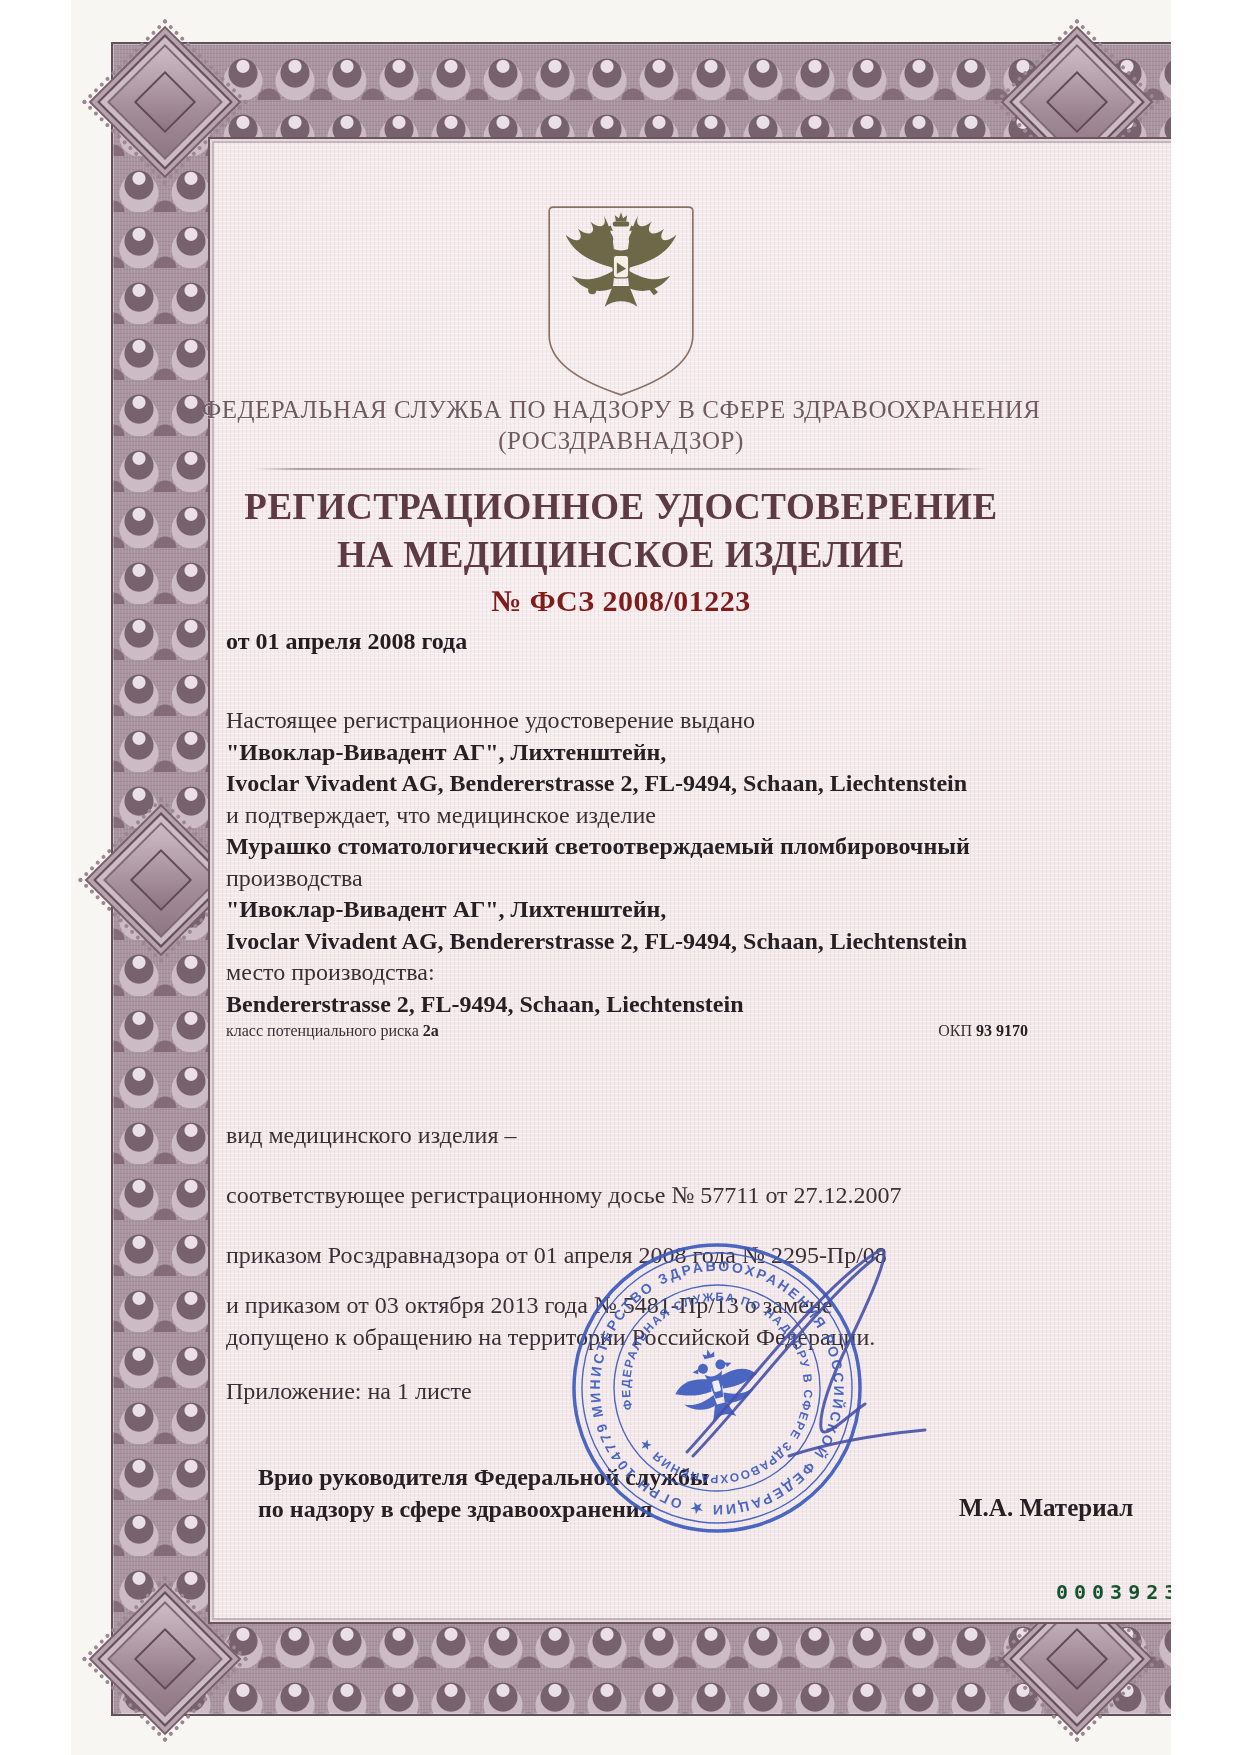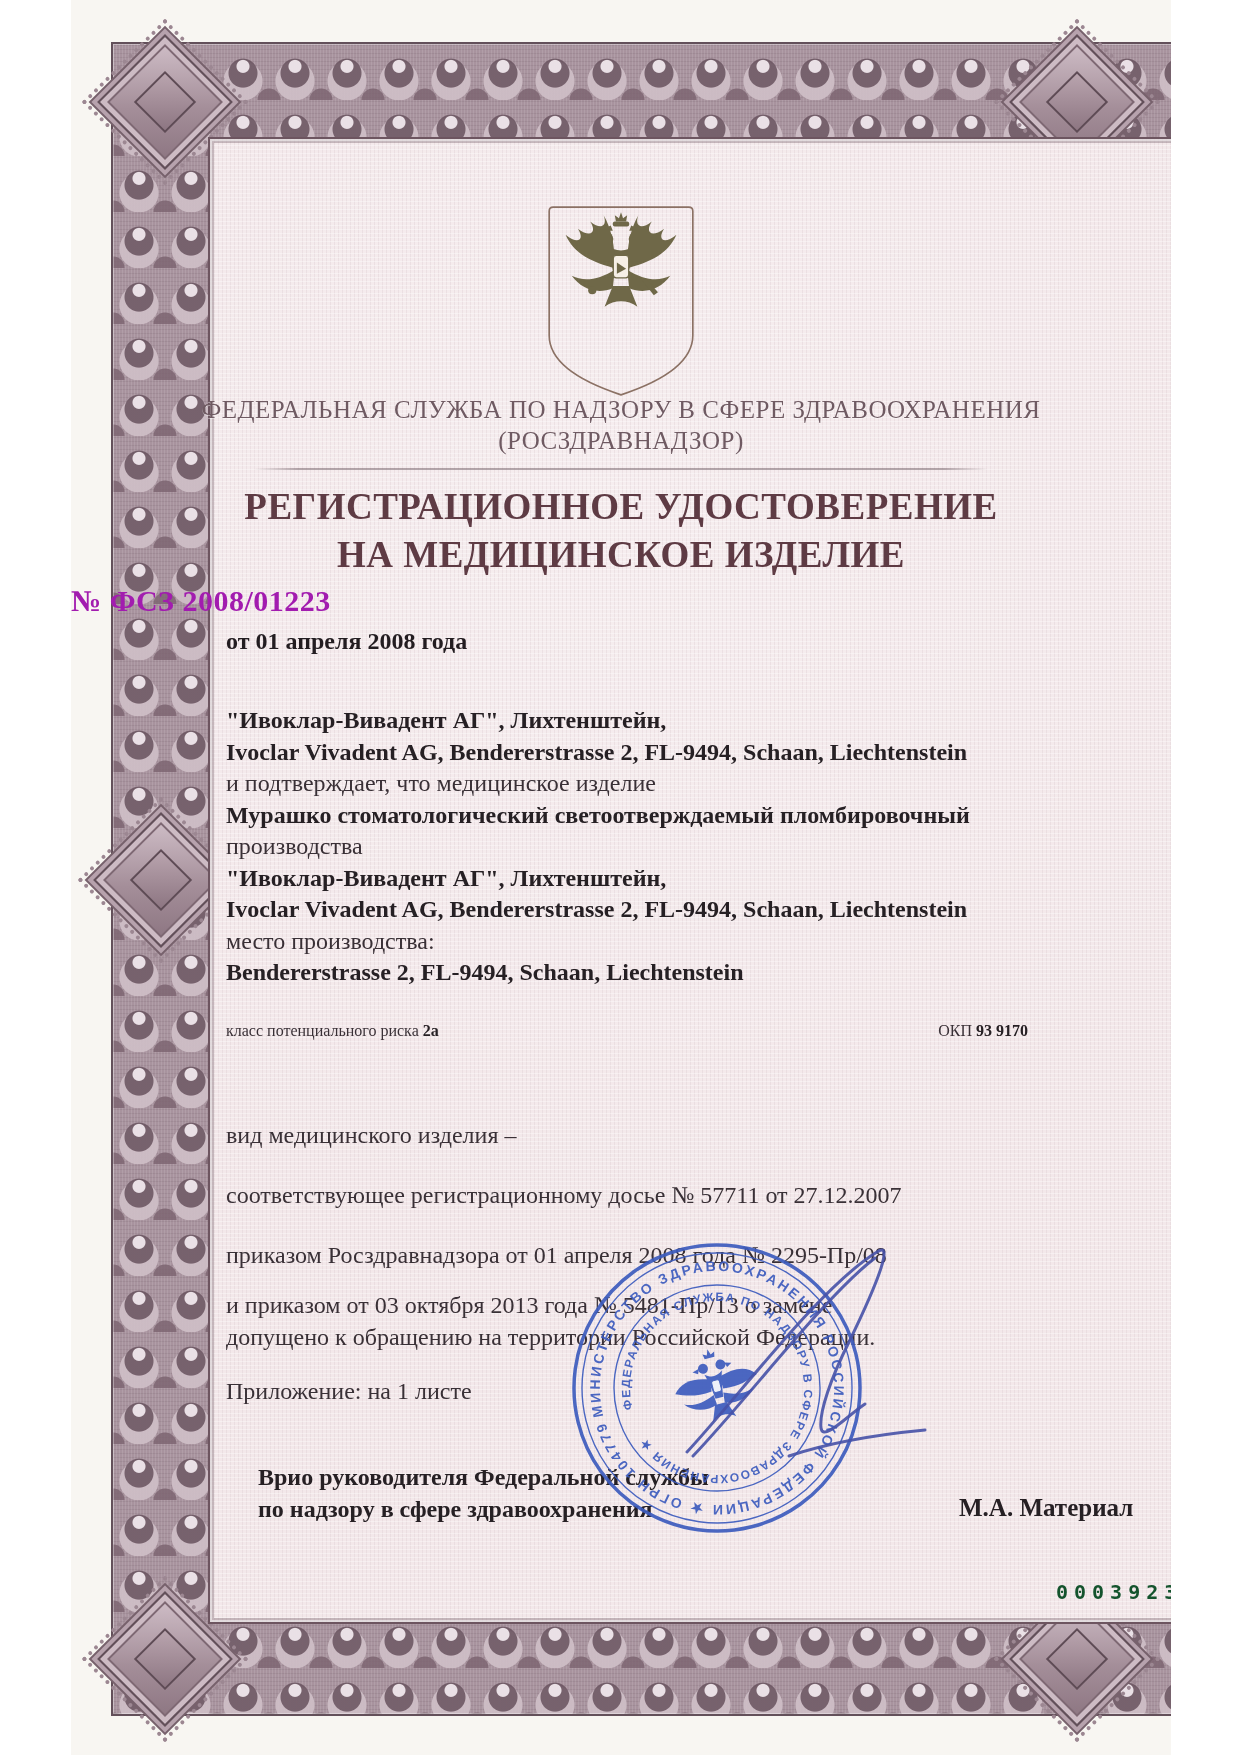--- a/index.html
+++ b/index.html
@@ -60,22 +60,22 @@
   
   .abs{position:absolute;}
   .crest{left:50%;top:204px;transform:translateX(-50%);}
   .agency{top:394px;left:0;right:0;text-align:center;color:#6f5a62;
     font-size:25px;line-height:31px;letter-spacing:.5px;
     text-shadow:0 1px 0 rgba(255,255,255,.45);}
   .rule{top:468px;left:183px;right:183px;height:2px;
     background:linear-gradient(90deg, rgba(109,90,98,0), rgba(109,90,98,.5) 6%, rgba(109,90,98,.5) 94%, rgba(109,90,98,0));}
   .title{top:483px;left:0;right:0;text-align:center;color:#5e3b44;
     font-weight:bold;font-size:37px;line-height:48px;letter-spacing:.5px;}
-  .cert-number{top:584px;left:0;right:0;text-align:left;
-    font-weight:bold;font-size:30px;color:#a21caf;letter-spacing:.5px;}
+  .cert-number{top:584px;left:0;right:0;text-align:center;
+    font-weight:bold;font-size:30px;color:#7f1d1d;letter-spacing:.5px;}
   .cert-date{top:628px;left:155px;font-weight:bold;font-size:24px;color:#231d21;text-align:center;}
   .para{top:705px;left:155px;width:820px;font-size:24px;line-height:31.5px;}
   .b{font-weight:bold;color:#26202
 4;}
   .b{font-weight:bold;color:#262024;}
   .risk-row{top:1022px;left:155px;width:802px;display:flex;justify-content:space-between;font-size:16px;}
   .kind{top:1122px;left:155px;font-size:24px;}
   .dossier{top:1182px;left:155px;font-size:24px;}
   .order1{top:1242px;left:155px;font-size:24px;}
   .order2{top:1290px;left:155px;width:820px;font-size:24px;line-height:31.5px;}
@@ -137,20 +137,21 @@
 
   <div class="abs title">
     <div>РЕГИСТРАЦИОННОЕ УДОСТОВЕРЕНИЕ</div>
     <div>НА МЕДИЦИНСКОЕ ИЗДЕЛИЕ</div>
   </div>
 
   <div class="abs cert-number">№ ФСЗ 2008/01223</div>
   <div class="abs cert-date">от 01 апреля 2008 года</div>
 
   <div class="abs para">
+    <div>Настоящее регистрационное удостоверение выдано</div>
     <div class="b">"Ивоклар-Вивадент АГ", Лихтенштейн,</div>
     <div class="b">Ivoclar Vivadent AG, Bendererstrasse 2, FL-9494, Schaan, Liechtenstein</div>
     <div>и подтверждает, что медицинское изделие</div>
     <div class="b">Мурашко стоматологический светоотверждаемый пломбировочный</div>
     <div>производства</div>
     <div class="b">"Ивоклар-Вивадент АГ", Лихтенштейн,</div>
     <div class="b">Ivoclar Vivadent AG, Bendererstrasse 2, FL-9494, Schaan, Liechtenstein</div>
     <div>место производства:</div>
     <div class="b">Bendererstrasse 2, FL-9494, Schaan, Liechtenstein</div>
   </div>

